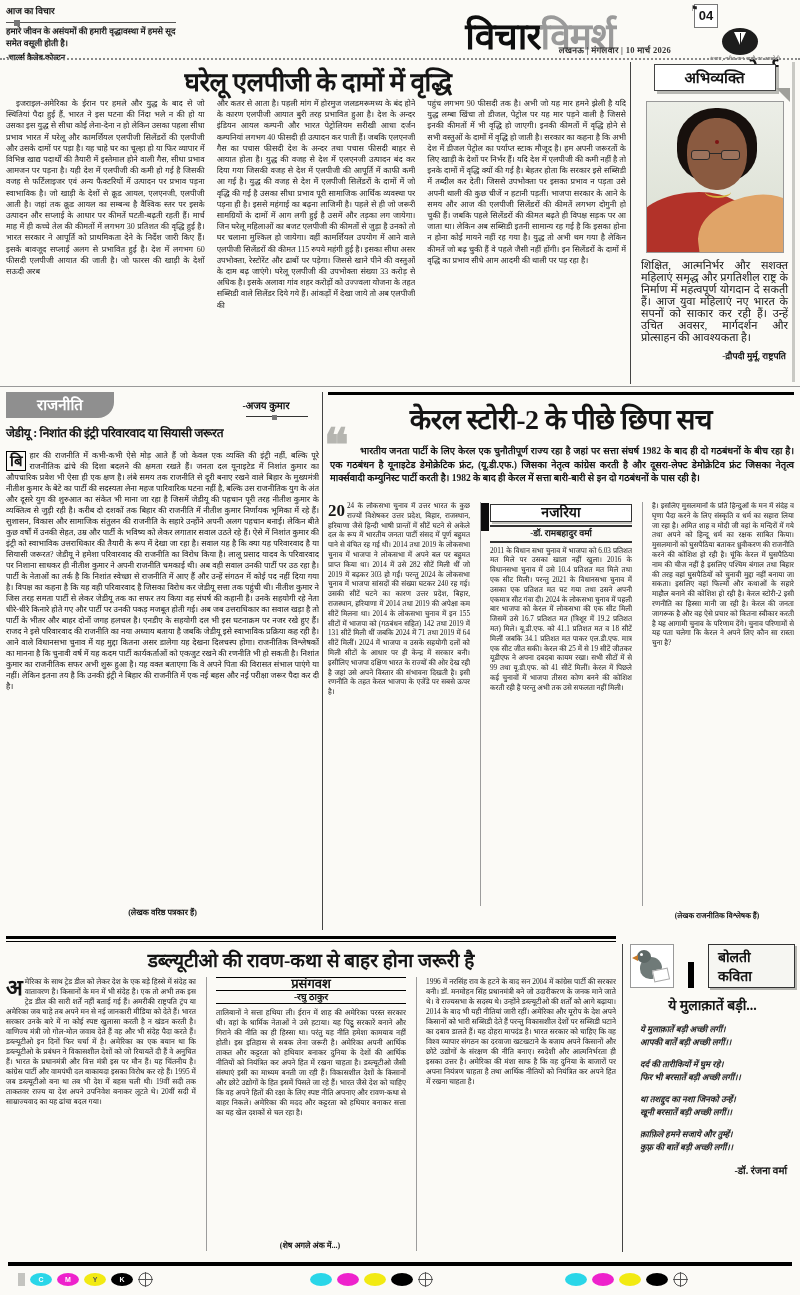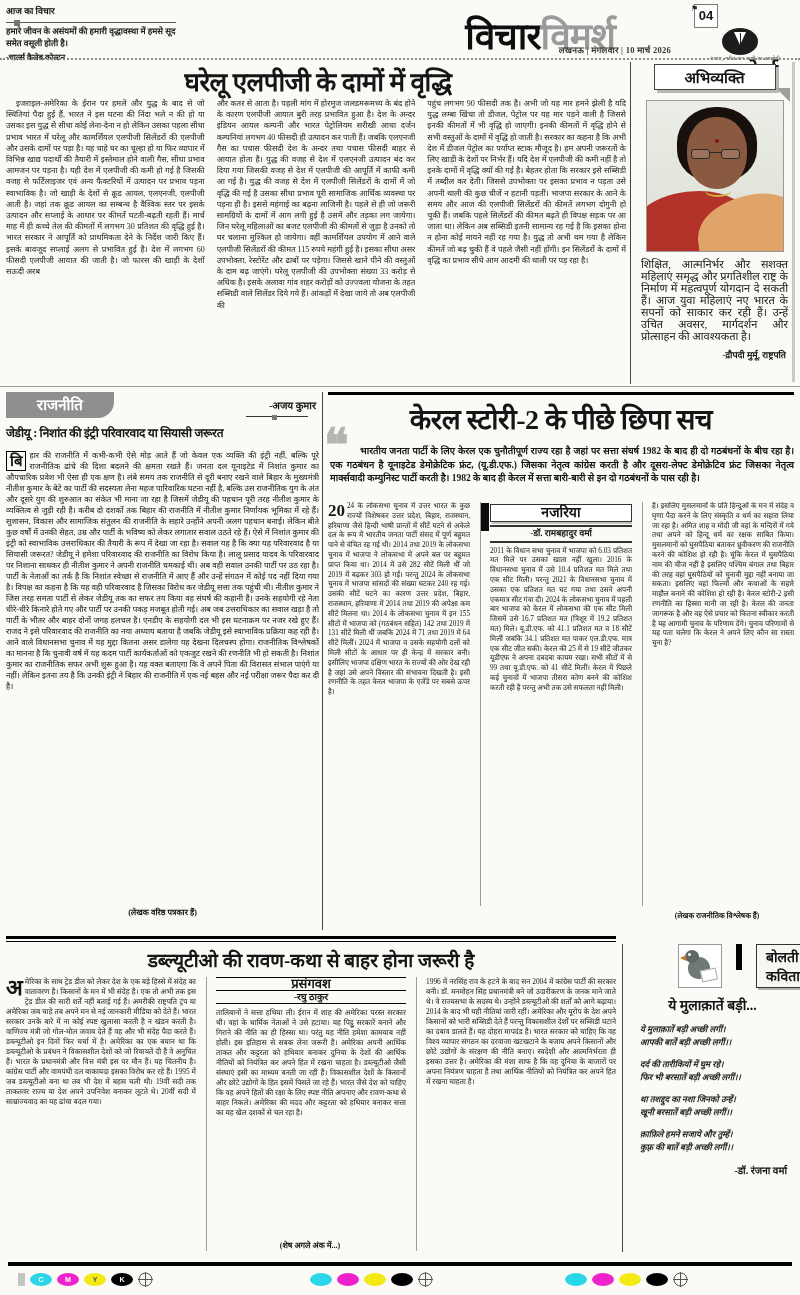--- a/index.html
+++ b/index.html
@@ -38,41 +38,41 @@
 
   
   .lead-headline { font-size:26px; font-weight:bold; text-align:center; letter-spacing:-0.5px; }
   .lead-cols { display:flex; gap:12px; overflow:hidden;justify-content:flex-end; }
   .lead-col { flex:1; font-size:8px; line-height:11.2px; text-align:justify; color:#1c1c1c; overflow:hidden; }
   .indent { text-indent:10px; }
 
   
   .abhi-box { border-right:3px solid #c9c9c4; }
   .abhi-tab { width:122px; margin:0 auto; border:1px solid #444; box-shadow:3px 3px 0 #b9b9b4;
-              background:#fff; font-size:15px; font-weight:bold; text-align:center; padding:2px 4px; position:relative; }
+              background:#fff; font-size:15px; font-weight:bold; text-align:center; padding:2px 4px; position:relative;font-family:Liberation Mono, monospace; }
   .abhi-fold { position:absolute; right:2px; top:26px; width:0; height:0;
                border-left:14px solid transparent; border-top:14px solid #9f9f9a; }
   .photo { position:relative; width:138px; height:152px; margin:10px auto 6px auto; border:1px solid #999;
            background:linear-gradient(180deg,#eceee7 0%,#dfe3d8 70%,#d2d7cb 100%); overflow:hidden; }
   .ph-hair { position:absolute; top:6px; left:30px; width:80px; height:74px; background:#17100d; border-radius:48% 48% 42% 42%; }
   .ph-face { position:absolute; top:16px; left:40px; width:60px; height:72px; background:#8a5a40; border-radius:46% 46% 48% 48%; }
   .ph-gl1,.ph-gl2 { position:absolute; top:48px; width:19px; height:10px; border:1px solid #2a2a2a; border-radius:3px; background:rgba(255,255,255,.15); }
   .ph-gl1 { left:44px; } .ph-gl2 { left:74px; }
   .ph-bridge { position:absolute; top:51px; left:63px; width:11px; height:1px; background:#2a2a2a; }
   .ph-bindi { position:absolute; top:38px; left:68px; width:4px; height:4px; background:#7e1414; border-radius:50%; }
   .ph-sari { position:absolute; bottom:-12px; left:-14px; width:120px; height:72px; background:#b23229; border-radius:55% 45% 0 0; }
   .ph-shawl { position:absolute; bottom:-10px; right:-18px; width:104px; height:66px; background:#e0a468; border-radius:60% 40% 0 0; transform:rotate(-7deg); }
   .ph-neck { position:absolute; bottom:54px; left:58px; width:26px; height:12px; border-bottom:2px solid #d7b23c; border-radius:50%; }
   .abhi-caption { font-size:11px; line-height:12px; text-align:justify; padding:0 4px; }
   .abhi-author { font-size:9px; font-weight:bold; text-align:right; padding:6px 6px 0 0; }
 
   
   .sec-tab { background:#8f8f8f; color:#fff; font-family:"Liberation Sans",sans-serif; font-weight:bold;
              font-size:15px; text-align:center; line-height:26px; border-radius:0 0 16px 0; }
-  .byline { font-size:10px; font-weight:bold; text-align:right; }
+  .byline { font-size:10px; font-weight:bold; text-align:center; }
   .byline-rule { position:relative; border-bottom:1px solid #333; height:3px; }
   .byline-rule .knob { position:absolute; left:26px; top:1px; width:5px; height:5px; background:#777; }
 
   
   .raj-headline { font-size:12px; font-weight:bold; white-space:nowrap; letter-spacing:-0.3px; }
   .raj-body { font-size:8px; line-height:11px; text-align:justify; overflow:hidden; }
   .dropcap-box { float:left; border:1px solid #000; font-size:15px; font-weight:bold; line-height:18px; padding:0 3px; margin:1px 3px 0 0; }
   .art-footer { font-size:8px; font-weight:bold; text-align:center; }
 
   
@@ -92,21 +92,21 @@
                 padding:2px 0; margin-bottom:4px; }
 
   
   .wto-headline { font-size:19px; font-weight:bold; text-align:center; }
   .wto-col { font-size:7.4px; line-height:10px; }
   .pras-box { border-top:1px solid #000; border-bottom:1px solid #000; text-align:center; margin-bottom:4px; }
   .pras-title { font-size:13px; font-weight:bold; border-bottom:1px solid #000; padding:1px 0; }
   .pras-byline { font-size:9.5px; font-weight:bold; padding:1px 0; }
 
   
-  .poem-header { display:flex; align-items:flex-start; gap:14px;margin-left:48px; }
+  .poem-header { display:flex; align-items:flex-end; gap:14px; }
   .bird-box { width:44px; height:44px; border:1px solid #999; background:#fff; position:relative; flex:none; }
   .bird-body { position:absolute; left:9px; top:12px; width:22px; height:22px; background:#6f7a78; border-radius:50% 50% 45% 45%; }
   .bird-head { position:absolute; left:6px; top:5px; width:14px; height:13px; background:#5d6866; border-radius:50%; }
   .bird-eye { position:absolute; left:9px; top:8px; width:3px; height:3px; background:#fff; border-radius:50%; }
   .bird-beak { position:absolute; left:1px; top:10px; width:0; height:0; border-top:3px solid transparent; border-bottom:3px solid transparent; border-right:6px solid #c87a28; }
   .bird-paper { position:absolute; left:22px; top:24px; width:16px; height:12px; background:#fff; border:1px solid #aaa; transform:rotate(-12deg); }
   .poem-bar { width:6px; height:26px; background:#000; flex:none; }
   .poem-tab { border:1px solid #333; box-shadow:2px 2px 0 #b5b5b0; background:#f6f6f2; font-size:14px; font-weight:bold; padding:2px 9px; }
   .poem-title { font-size:14px; font-weight:bold; text-align:center; margin:7px 0 9px 0; }
   .couplet { font-size:8.5px; line-height:13px; font-style:italic; font-weight:bold; color:#262626; padding-left:10px; margin-bottom:9px; }

